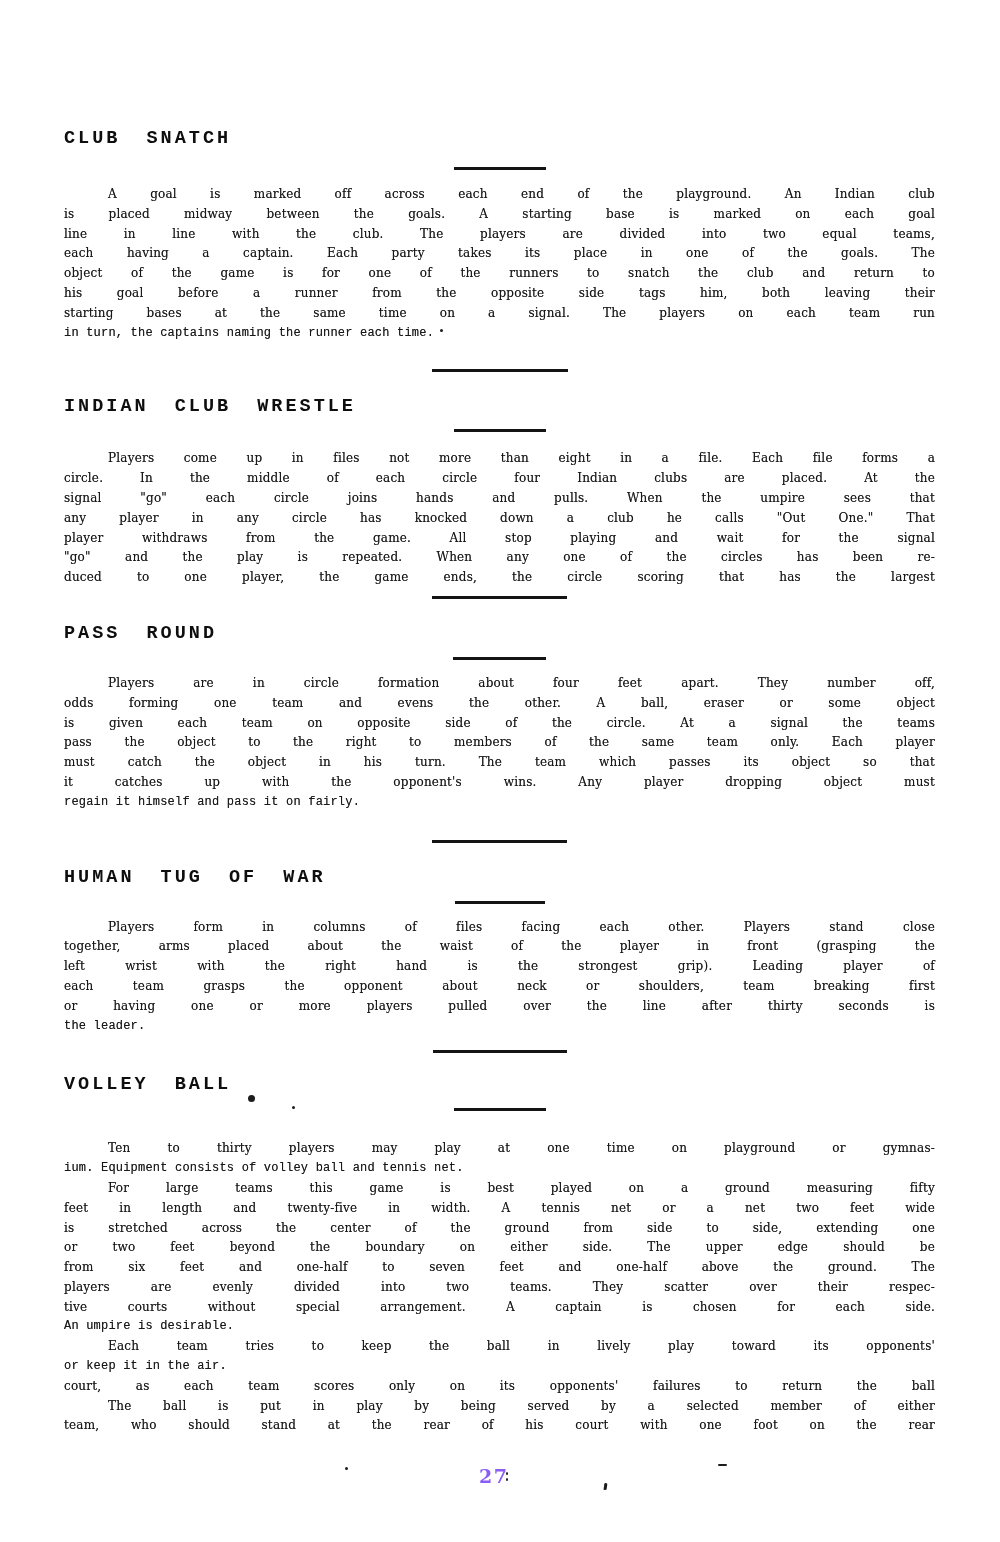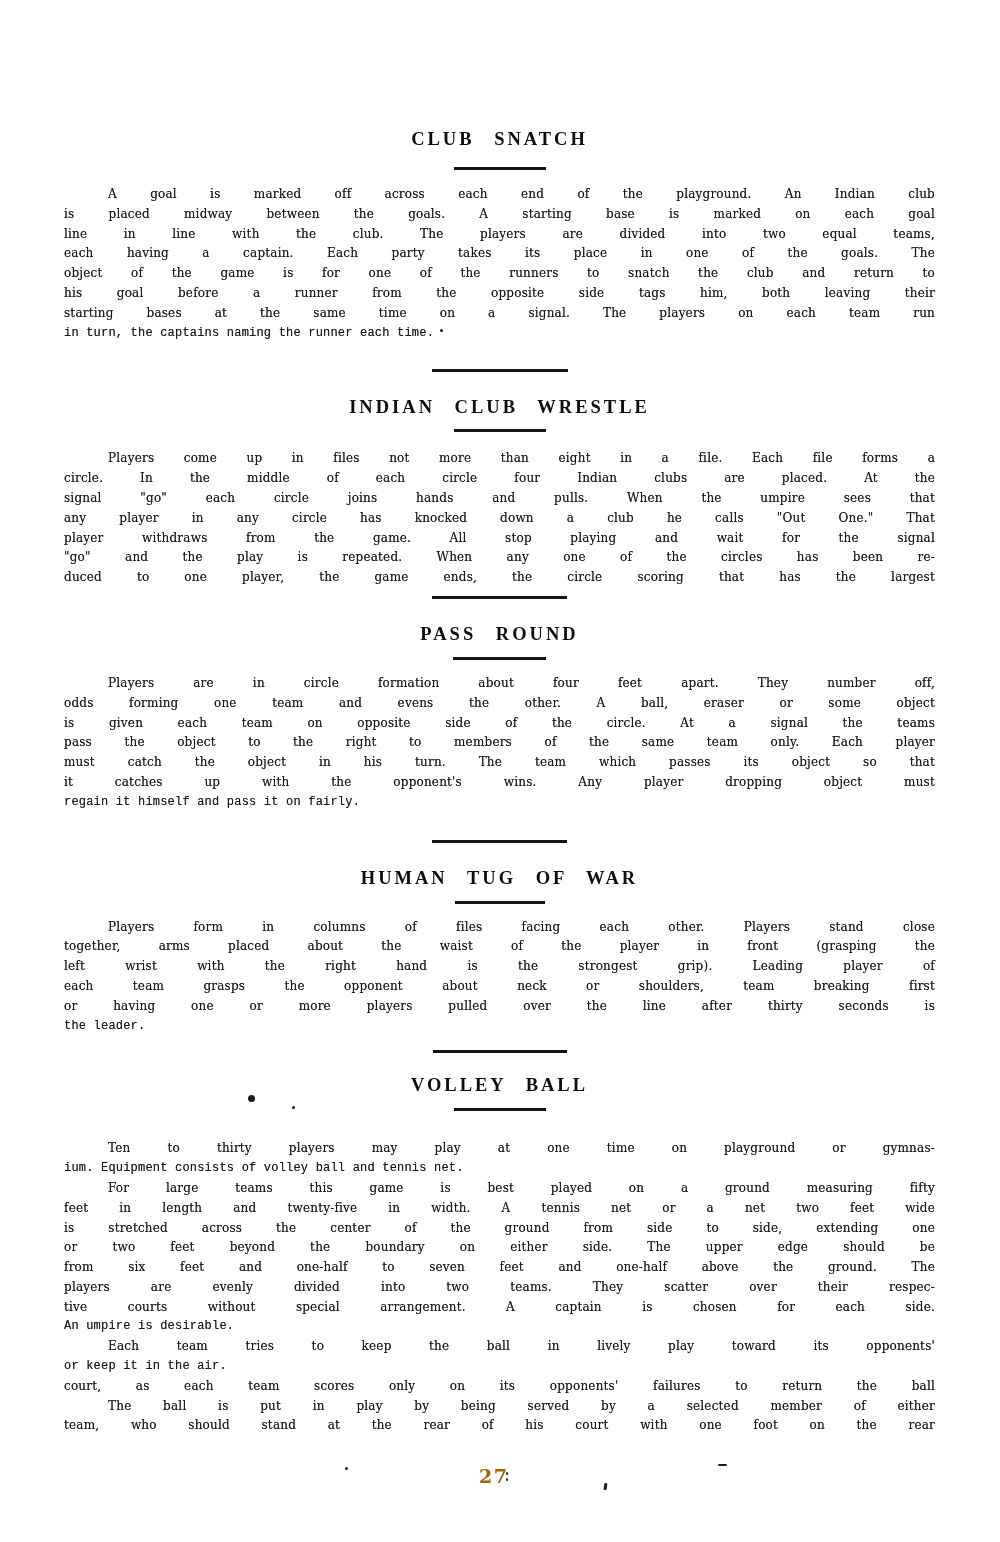--- a/index.html
+++ b/index.html
@@ -11,27 +11,27 @@
     color:#181818;
     overflow:hidden;
   }
   .content{
     position:absolute;
     left:64px;top:0;
     width:871px;
     padding-top:127px;
   }
   .heading{
-    font-family:Liberation Serif, serif;
+    font-family:Liberation Mono, monospace;
     font-weight:700;
     font-size:18.5px;
     line-height:24px;
     letter-spacing:3px;
     word-spacing:12px;
-    text-align:center;
+    text-align:left;
     color:#0e0e0e;
   }
   .rule{
     height:3px;
     background:#141414;
     margin-left:auto;margin-right:auto;
   }
   .para-block{margin:0;}
   .line{
     font-size:12px;
@@ -45,21 +45,21 @@
   }
   .line.para-first{text-indent:44px;}
   .line.para-last{text-align-last:left;font-family:Liberation Mono, monospace;}
   .footer{
     position:absolute;
     left:479px;top:1466px;
     font-family:"DejaVu Serif",serif;
     font-weight:700;
     font-size:19px;line-height:20px;
     letter-spacing:1.5px;
-    color:#a16207;
+    color:#8b5cf6;
   }
   .artifact{position:absolute;background:#1c1c1c;}
   .artifact.dot{border-radius:50%;}
   .artifact.dash{border-radius:1px;}
   .artifact.comma{border-radius:2px 2px 2px 0;transform:rotate(8deg);}
 </style>
 </head>
 <body>
 
 <div class="page">

